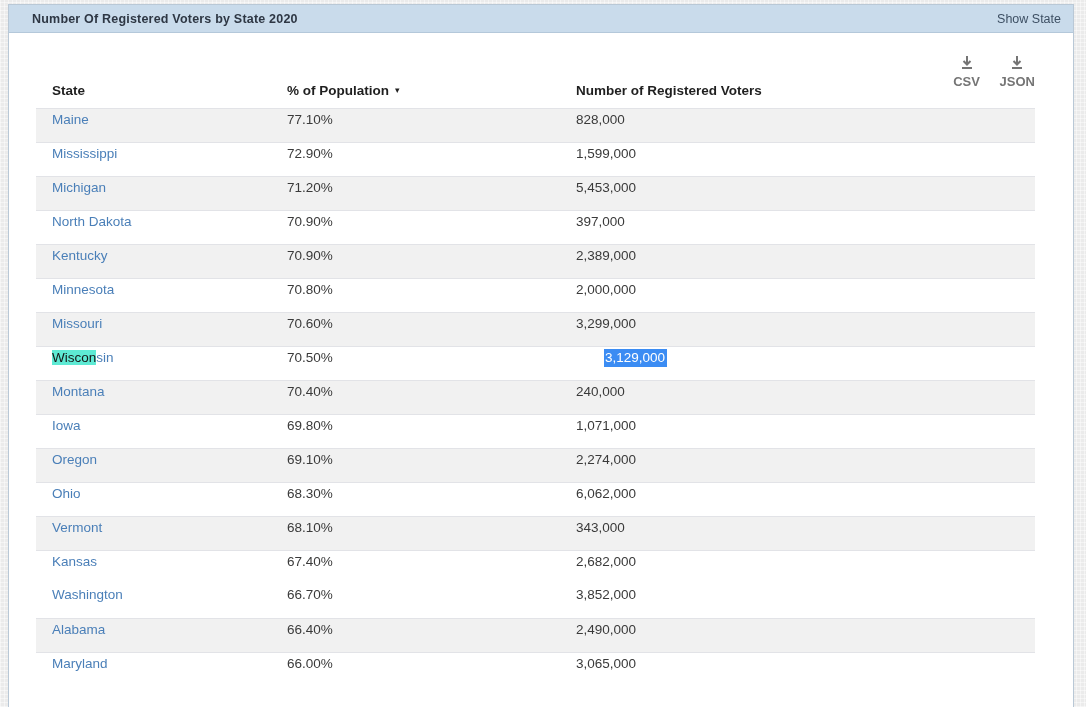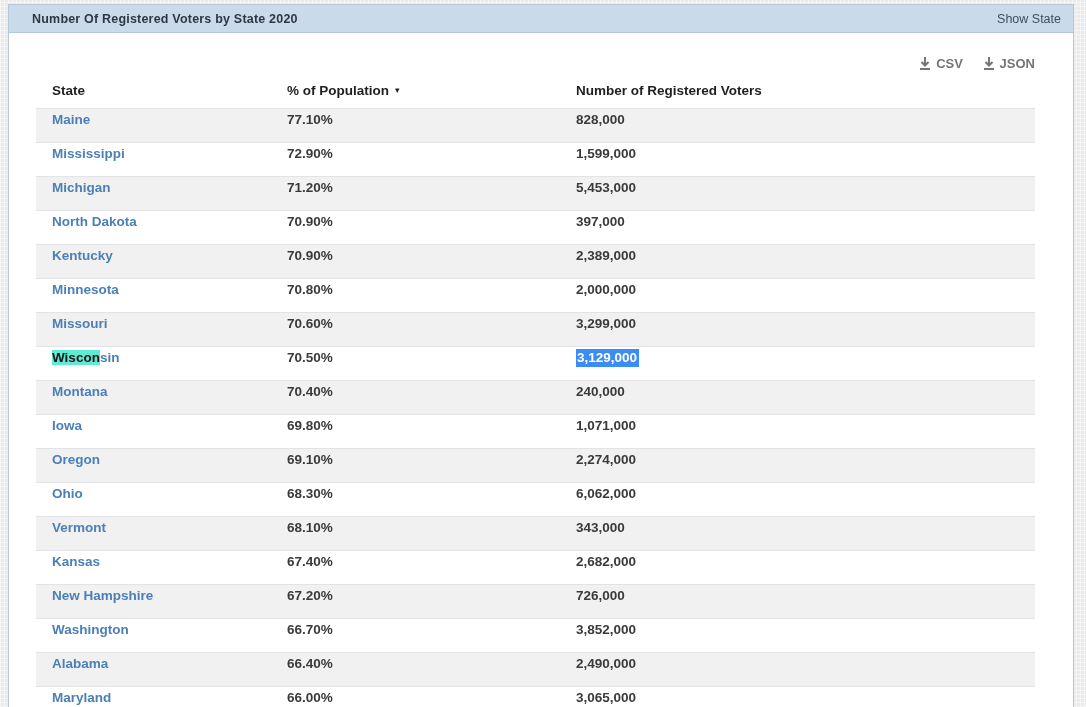--- a/index.html
+++ b/index.html
@@ -20,35 +20,35 @@
     background:#c9dbeb; height:28px; display:flex; align-items:center;
     justify-content:space-between; padding:0 12px 0 23px;
     border-bottom:1px solid #b4c8da;
   }
   .card-title { font-size:12.5px; font-weight:bold; color:#2e3744; letter-spacing:.2px; }
   .show-source { font-size:12.5px; color:#3d4f63; cursor:pointer; text-decoration:none; }
   .downloads {
     padding:23px 38px 0 0; text-align:right; height:44px;
     font-size:13px; font-weight:bold; color:#757575;
   }
-  .dl-btn { cursor:pointer; margin-left:16px; display:inline-flex; align-items:center; gap:5px; }
+  .dl-btn { cursor:pointer; margin-left:16px; display:inline-flex; align-items:center; gap:5px;flex-direction:column; }
   .dl-btn svg { display:block; }
   .table-wrap { margin:0 38px 0 27px; }
   table { width:100%; border-collapse:collapse; table-layout:fixed; }
   col.c1 { width:235px; } col.c2 { width:289px; } col.c3 { width:auto; }
   th {
     text-align:left; font-size:13.5px; font-weight:bold; color:#1f1f1f;
     padding:0 0 10px 16px; height:31px; vertical-align:bottom; cursor:pointer;
   }
   .sort-caret { font-size:9px; color:#1f1f1f; margin-left:6px; vertical-align:2px; }
-  td { height:34px; padding:0 0 12px 16px; font-size:13.5px; color:#3a3a3a;font-weight:bold; }
+  td { height:34px; padding:0 0 12px 16px; font-size:13.5px; color:#3a3a3a; }
   tr.odd td { background:#f1f1f1; border-top:1px solid #e2e3e7; border-bottom:1px solid #e2e3e7; }
   a.state-link { color:#4a7fb8; text-decoration:none; cursor:pointer; }
   mark.find-highlight { background:#5eead4; color:#151515; }
-  .selection { background:#3b8cf3; color:#ffffff; padding:1px 2px 2px 1px; }
+  .selection { background:#3b8cf3; color:#ffffff; padding:1px 2px 2px 1px;margin-left:28px; }
 </style>
 </head>
 <body>
 
 <div class="card">
   <div class="card-header">
     <span class="card-title">Number Of Registered Voters by State 2020</span>
     <a class="show-source">Show State</a>
   </div>
 
@@ -159,25 +159,20 @@
           <tr class="odd">
             <td><a class="state-link" href="#">Vermont</a></td>
             <td>68.10%</td>
             <td>343,000</td>
           </tr>
           <tr class="even">
             <td><a class="state-link" href="#">Kansas</a></td>
             <td>67.40%</td>
             <td>2,682,000</td>
           </tr>
-          <tr class="odd">
-            <td><a class="state-link" href="#">New Hampshire</a></td>
-            <td>67.20%</td>
-            <td>726,000</td>
-          </tr>
           <tr class="even">
             <td><a class="state-link" href="#">Washington</a></td>
             <td>66.70%</td>
             <td>3,852,000</td>
           </tr>
           <tr class="odd">
             <td><a class="state-link" href="#">Alabama</a></td>
             <td>66.40%</td>
             <td>2,490,000</td>
           </tr>

